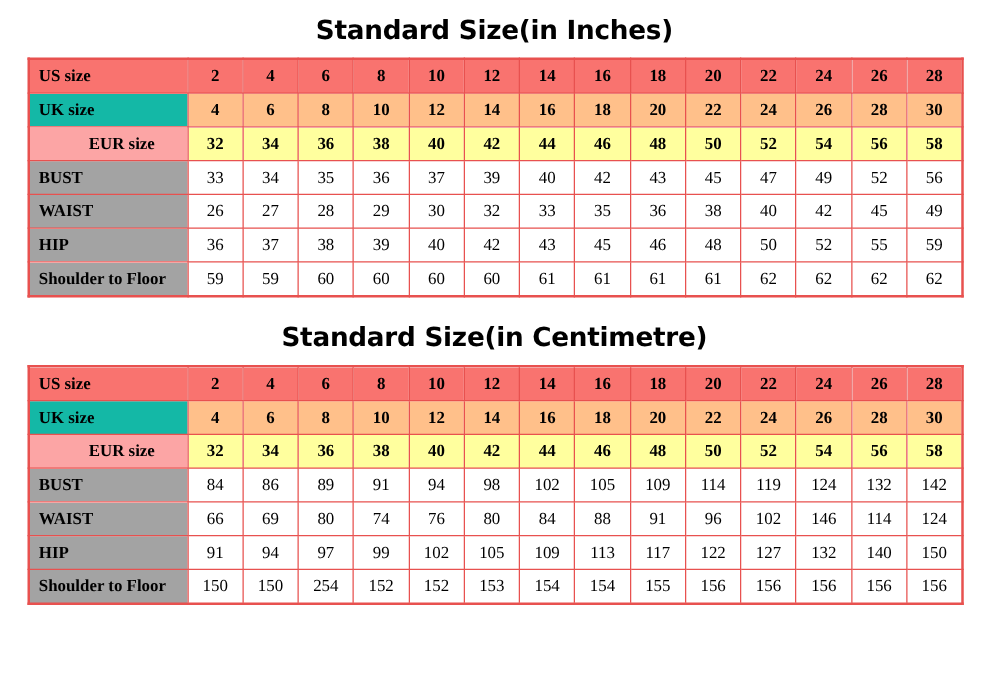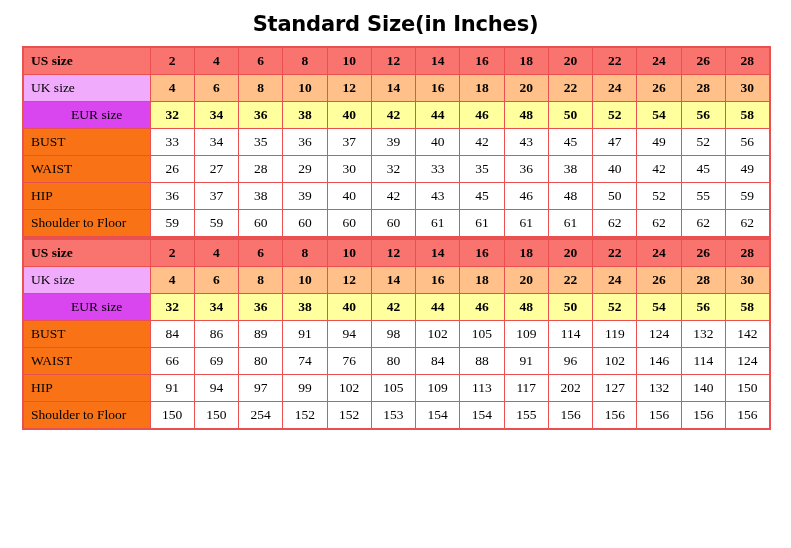--- a/index.html
+++ b/index.html
@@ -66,25 +66,25 @@
     font-family: "Liberation Serif", serif;
     margin-top: 10px;
   }
   col.label-col { width: 127px; }
   col.data-col { width: 44.28px; }
 
   
   tr.row-us td { background: #f9736f; font-weight: bold; }
   tr.row-us td.rowlabel { background: #f9736f; font-weight: bold; }
   tr.row-uk td { background: #ffc08a; font-weight: bold; }
-  tr.row-uk td.rowlabel { background: #f0abfc; font-weight: normal; }
+  tr.row-uk td.rowlabel { background: #14b8a6; font-weight: bold; }
   tr.row-eur td { background: #ffff9e; font-weight: bold; }
-  tr.row-eur td.rowlabel { background: #d946ef; font-weight: normal; padding-left: 47px; }
+  tr.row-eur td.rowlabel { background: #fca5a5; font-weight: bold; padding-left: 47px; }
   tr.row-plain td { background: #ffffff; font-weight: normal; }
-  tr.row-plain td.rowlabel { background: #f97316; font-weight: normal; }
+  tr.row-plain td.rowlabel { background: #a3a3a3; font-weight: bold; }
 </style>
 </head>
 <body>
 
 <div class="page">
 
   <div class="chart-block" id="block-inches">
     <h2 class="chart-title">Standard Size(in Inches)</h2>
     <table class="size-table" id="table-inches">
       <colgroup>
@@ -222,20 +222,21 @@
             <td>62</td>
             <td>62</td>
             <td>62</td>
             <td>62</td>
           </tr>
         </tbody>
     </table>
   </div>
 
   <div class="chart-block" id="block-cm">
+    <h2 class="chart-title">Standard Size(in Centimetre)</h2>
     <table class="size-table" id="table-cm">
       <colgroup>
         <col class="label-col">
         <col class="data-col">
           <col class="data-col">
           <col class="data-col">
           <col class="data-col">
         <col class="data-col">
           <col class="data-col">
           <col class="data-col">
@@ -337,21 +338,21 @@
             <td class="rowlabel">HIP</td>
             <td>91</td>
             <td>94</td>
             <td>97</td>
             <td>99</td>
             <td>102</td>
             <td>105</td>
             <td>109</td>
             <td>113</td>
             <td>117</td>
-            <td>202</td>
+            <td>122</td>
             <td>127</td>
             <td>132</td>
             <td>140</td>
             <td>150</td>
           </tr>
           <tr class="row-plain">
             <td class="rowlabel">Shoulder to Floor</td>
             <td>150</td>
             <td>150</td>
             <td>254</td>

